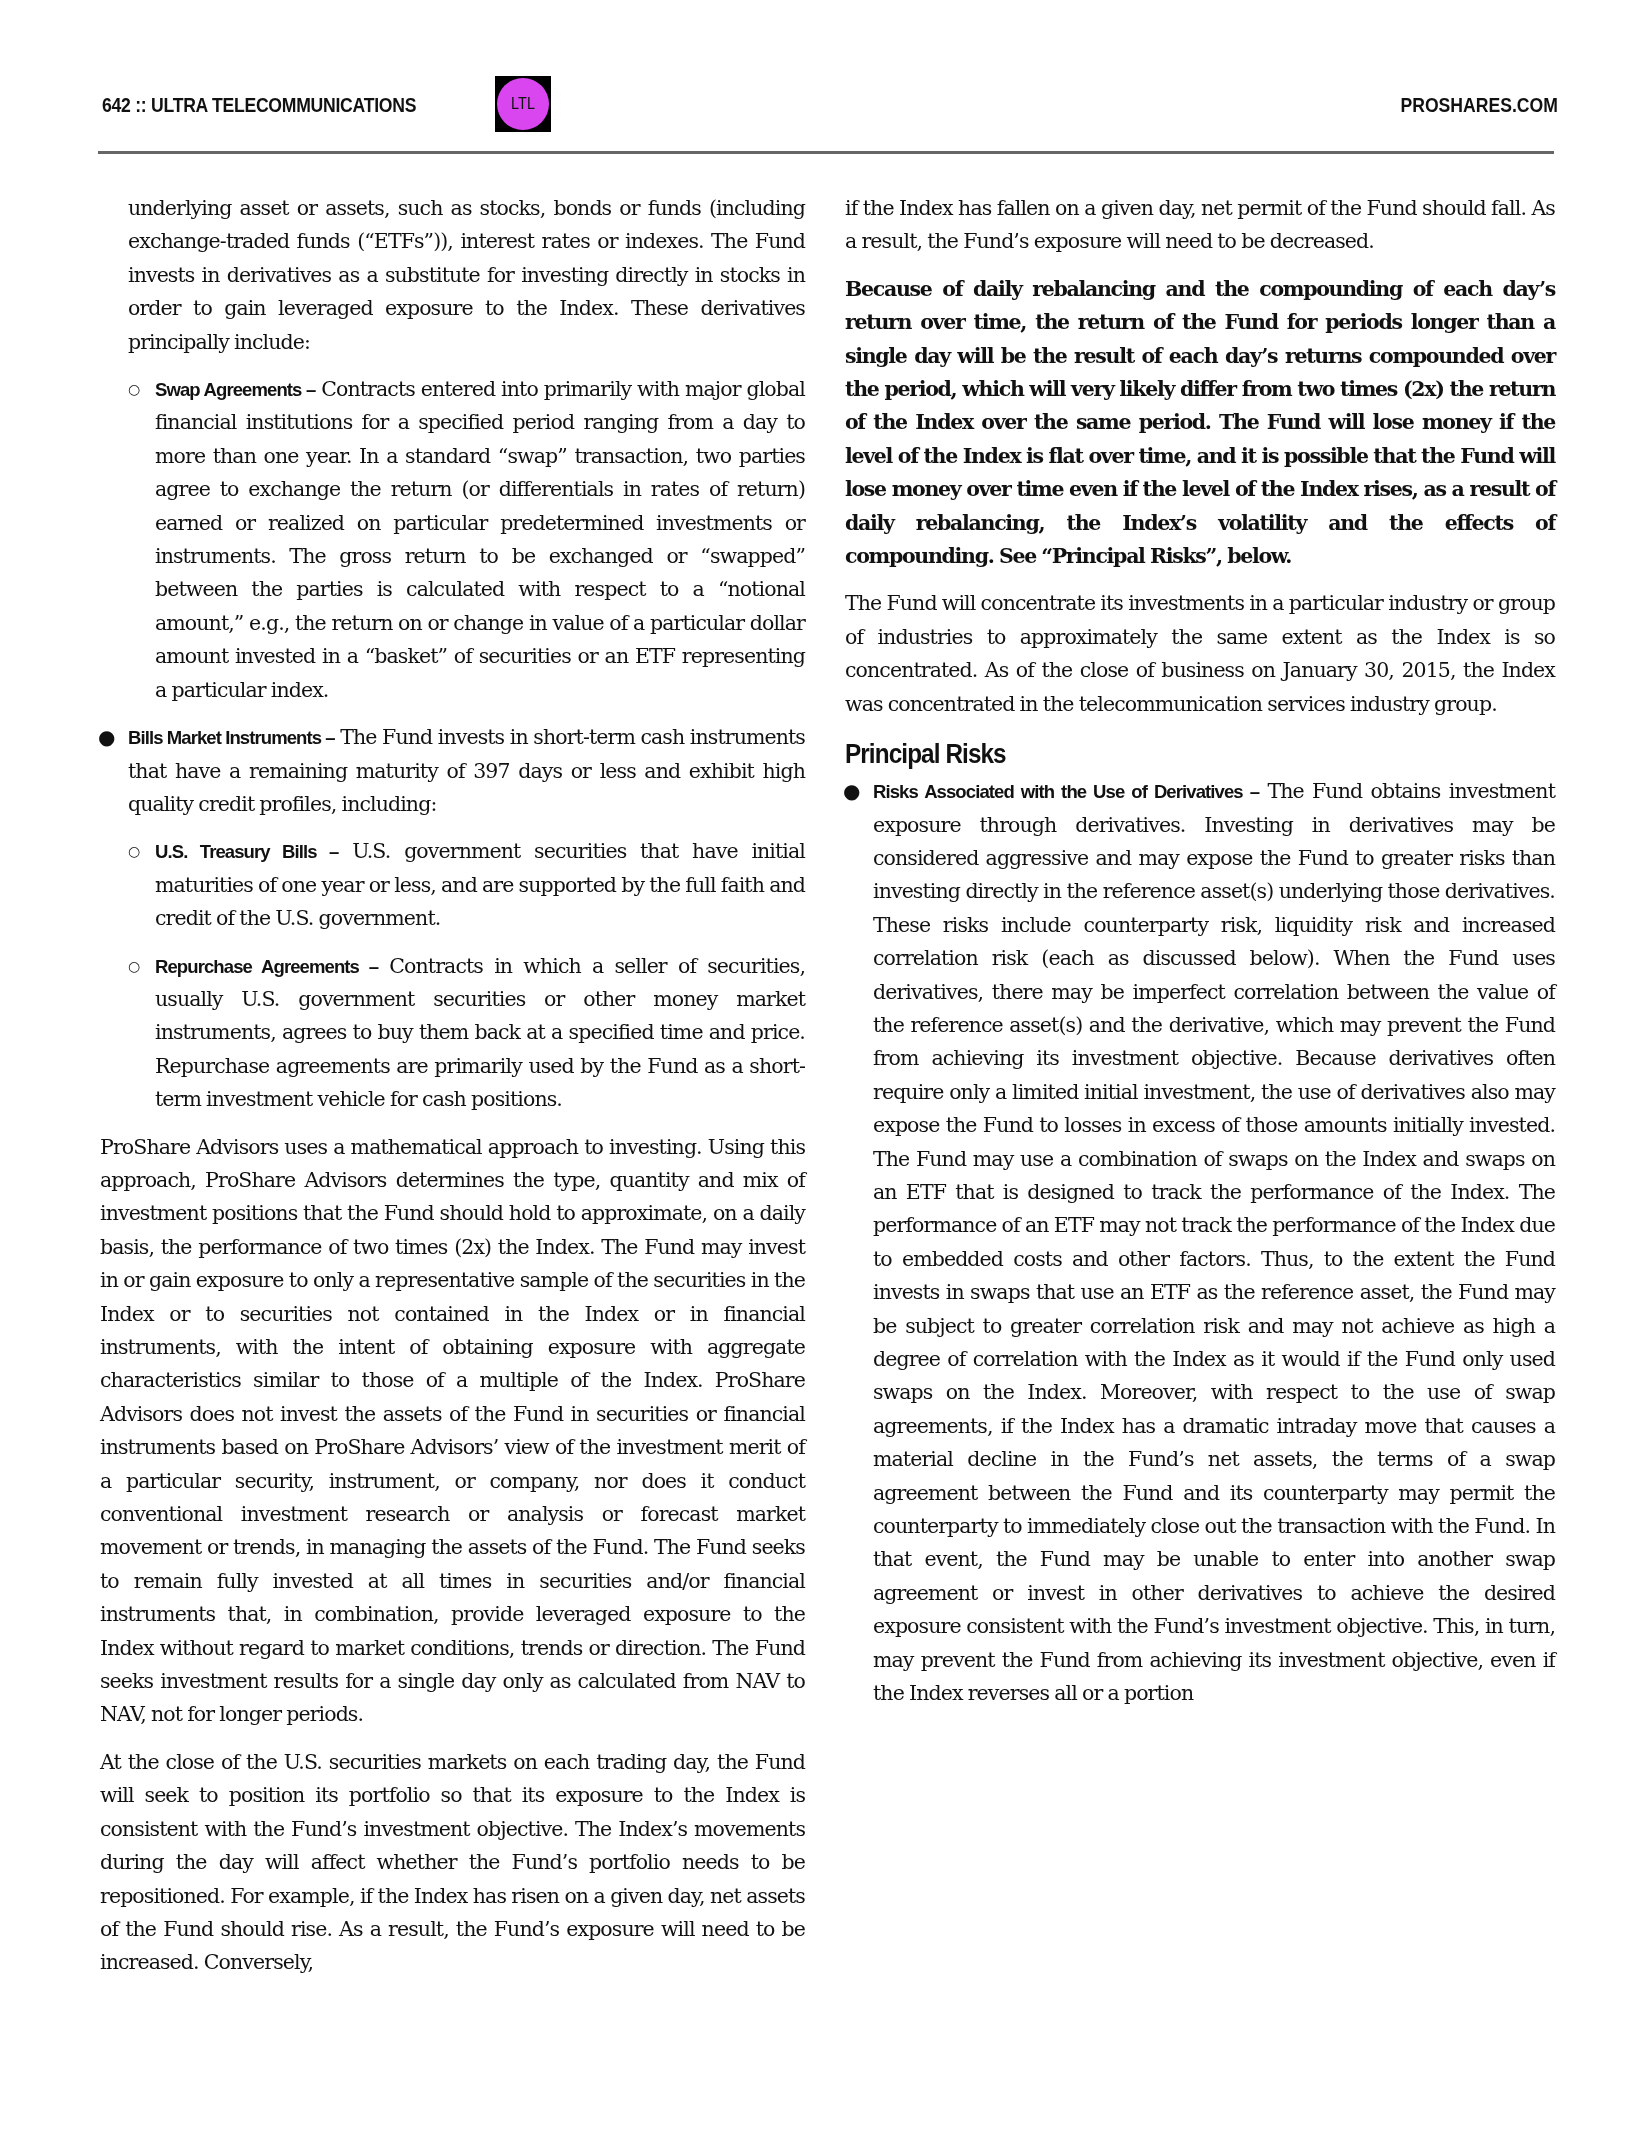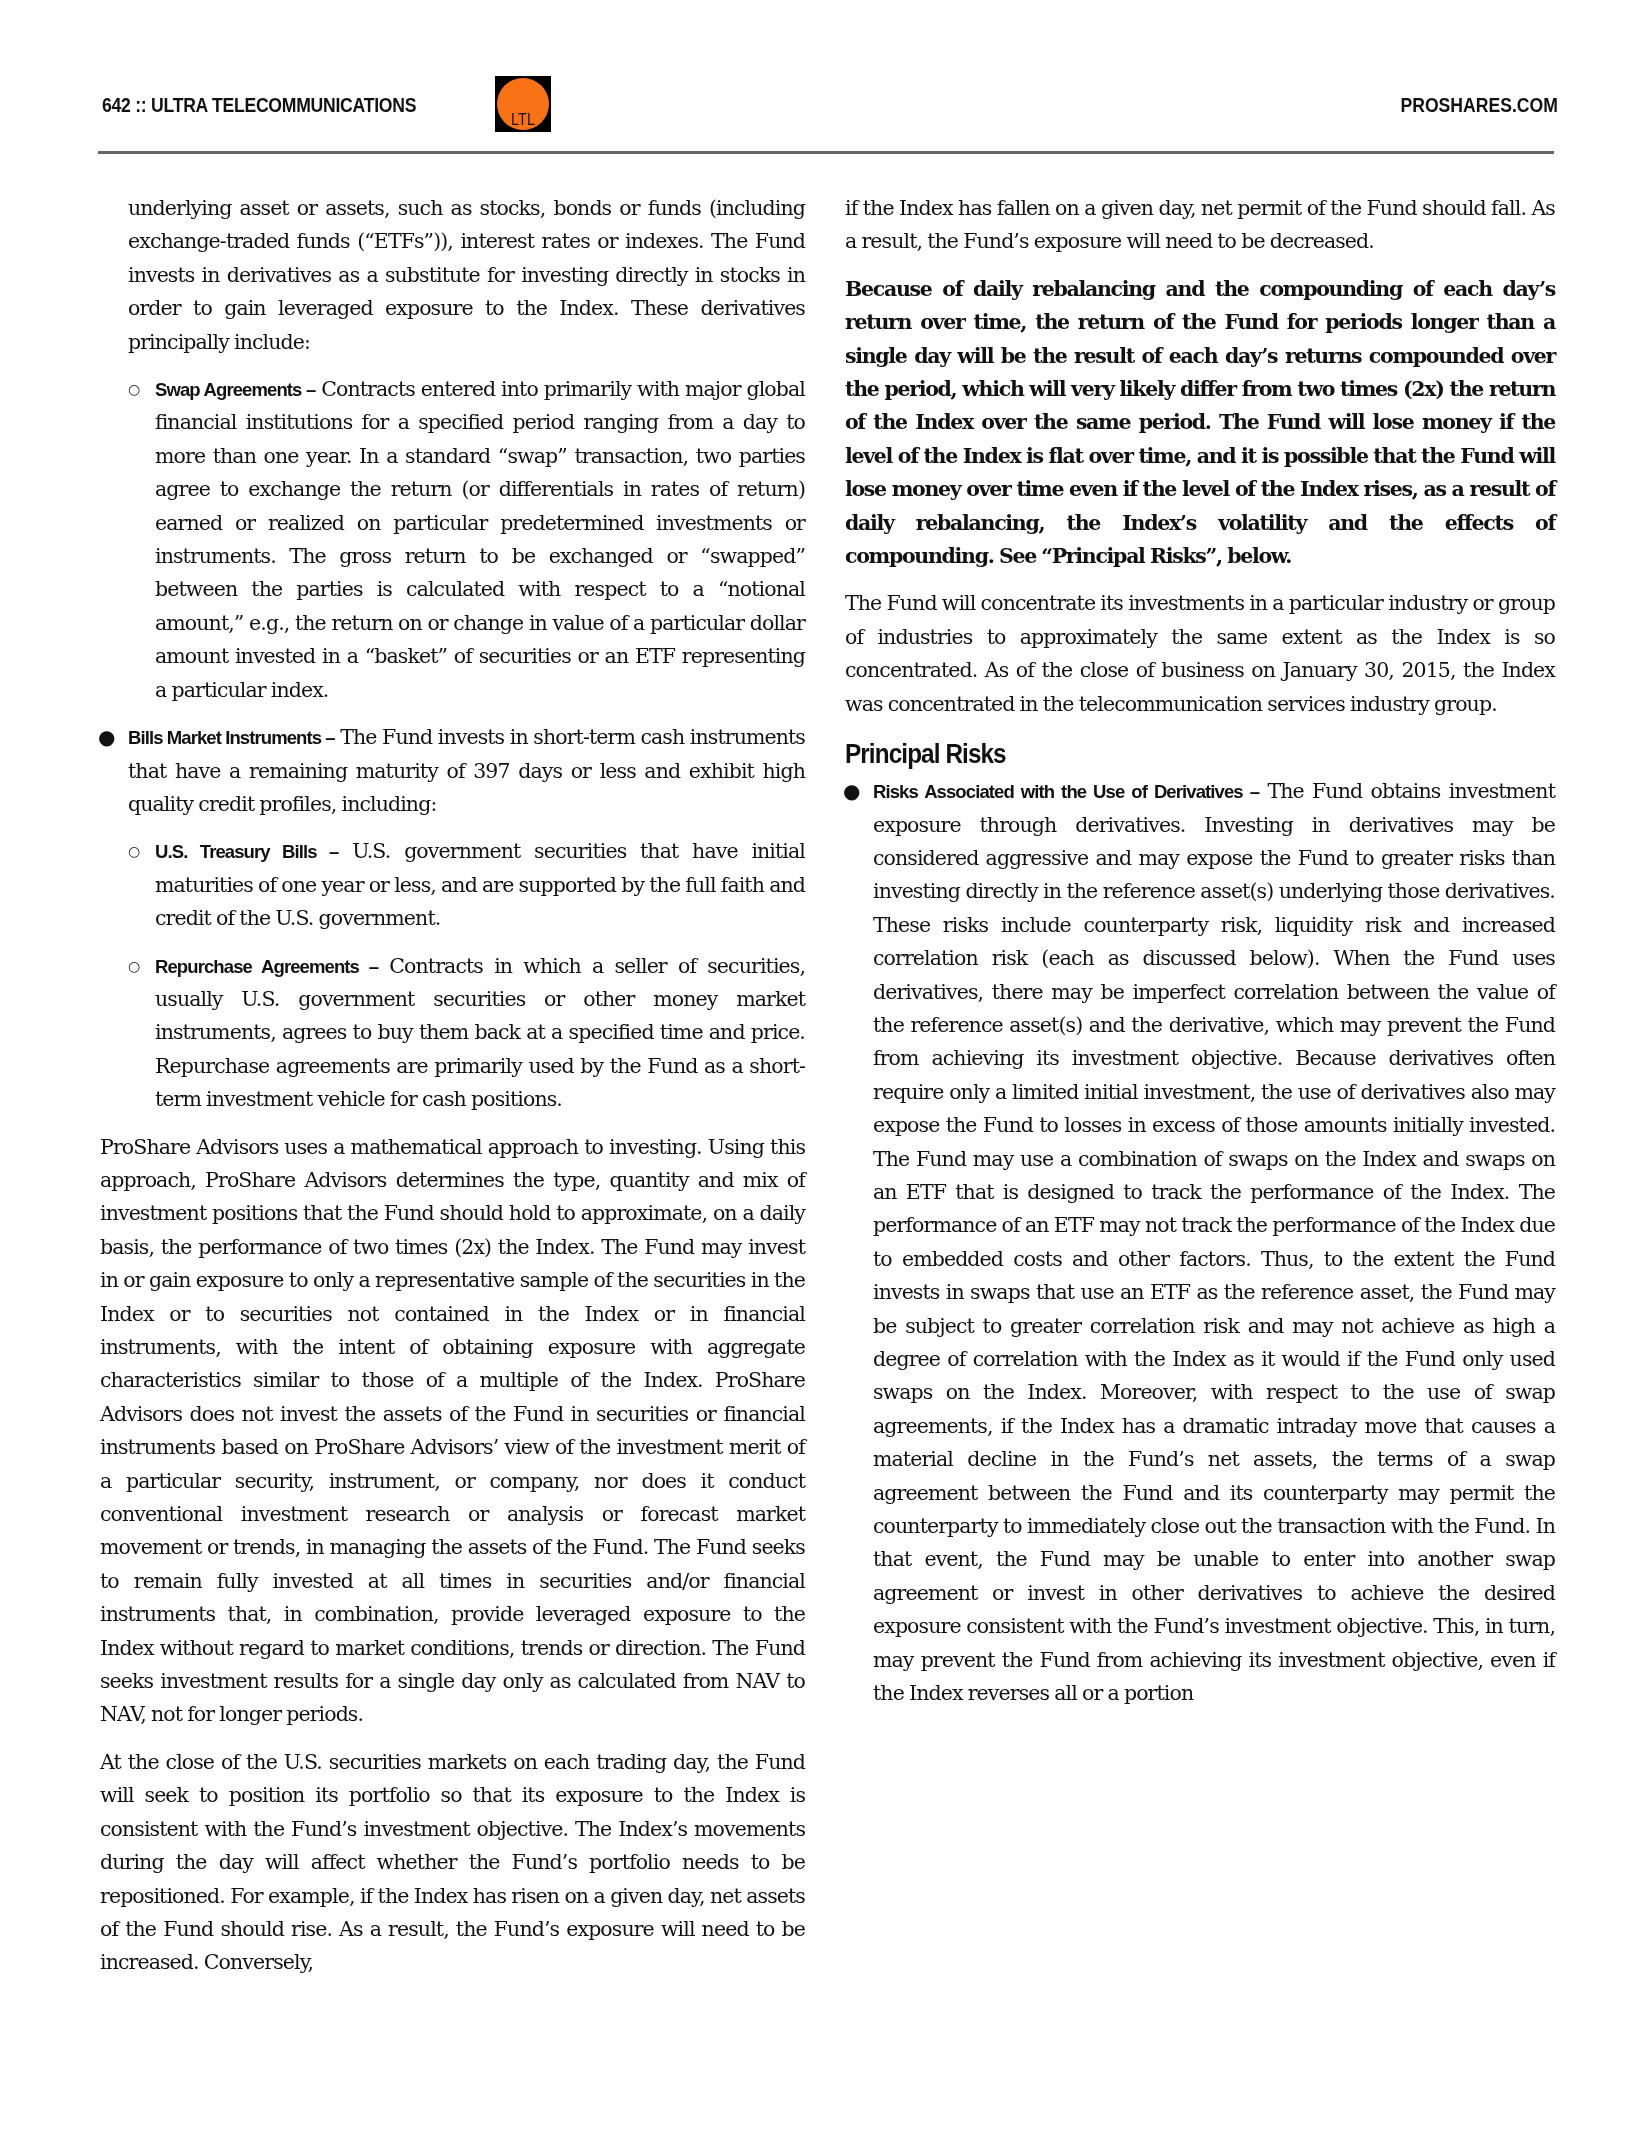--- a/index.html
+++ b/index.html
@@ -1,21 +1,21 @@
 <!DOCTYPE html>
 <html><head>
 <meta charset="utf-8">
 <style>
   html, body { margin:0; padding:0; background:#ffffff; }
   body { width:1650px; height:2150px; position:relative; overflow:hidden; color:#111; }
   .header { position:absolute; left:102px; top:84px; width:1456px; height:70px; }
   .hdr-left { position:absolute; left:0; top:10px; font-family:"Liberation Sans", sans-serif; font-weight:bold; font-size:20px; letter-spacing:-0.3px; transform:scaleX(0.88); transform-origin:left center; white-space:nowrap; }
   .hdr-right { position:absolute; right:0; top:10px; font-family:"Liberation Sans", sans-serif; font-weight:bold; font-size:20px; transform:scaleX(0.88); transform-origin:right center; white-space:nowrap; }
   .logo { position:absolute; left:393px; top:-8px; width:56px; height:56px; background:#000; }
-  .logo .circle { position:absolute; left:2px; top:2px; width:52px; height:52px; border-radius:50%; background:#f97316; display:flex; align-items:flex-end; justify-content:center; font-family:"Liberation Sans", sans-serif; font-size:17px; transform:none; }
+  .logo .circle { position:absolute; left:2px; top:2px; width:52px; height:52px; border-radius:50%; background:#d946ef; display:flex; align-items:center; justify-content:center; font-family:"Liberation Sans", sans-serif; font-size:17px; transform:none; }
   .logo .circle span { display:inline-block; transform:scaleX(0.85); }
   .rule { position:absolute; left:98px; top:151px; width:1456px; height:3px; background:#666; }
 
   .col { position:absolute; top:192px; font-family:"DejaVu Serif", serif; font-size:20.5px; line-height:33.4px; }
   .col-left { left:100px; width:705px; }
   .col-right { left:845px; width:710px; }
   .col p { margin:0 0 14px 0; text-align:justify; letter-spacing:-0.9px; word-spacing:-0.5px; }
   .col .indent { margin-left:28px; }
   .lbl { font-family:"Liberation Sans", sans-serif; font-weight:bold; font-size:18.5px; letter-spacing:-0.9px;margin-top:21px; }
   .bold { font-weight:bold; letter-spacing:-1.3px !important; }

